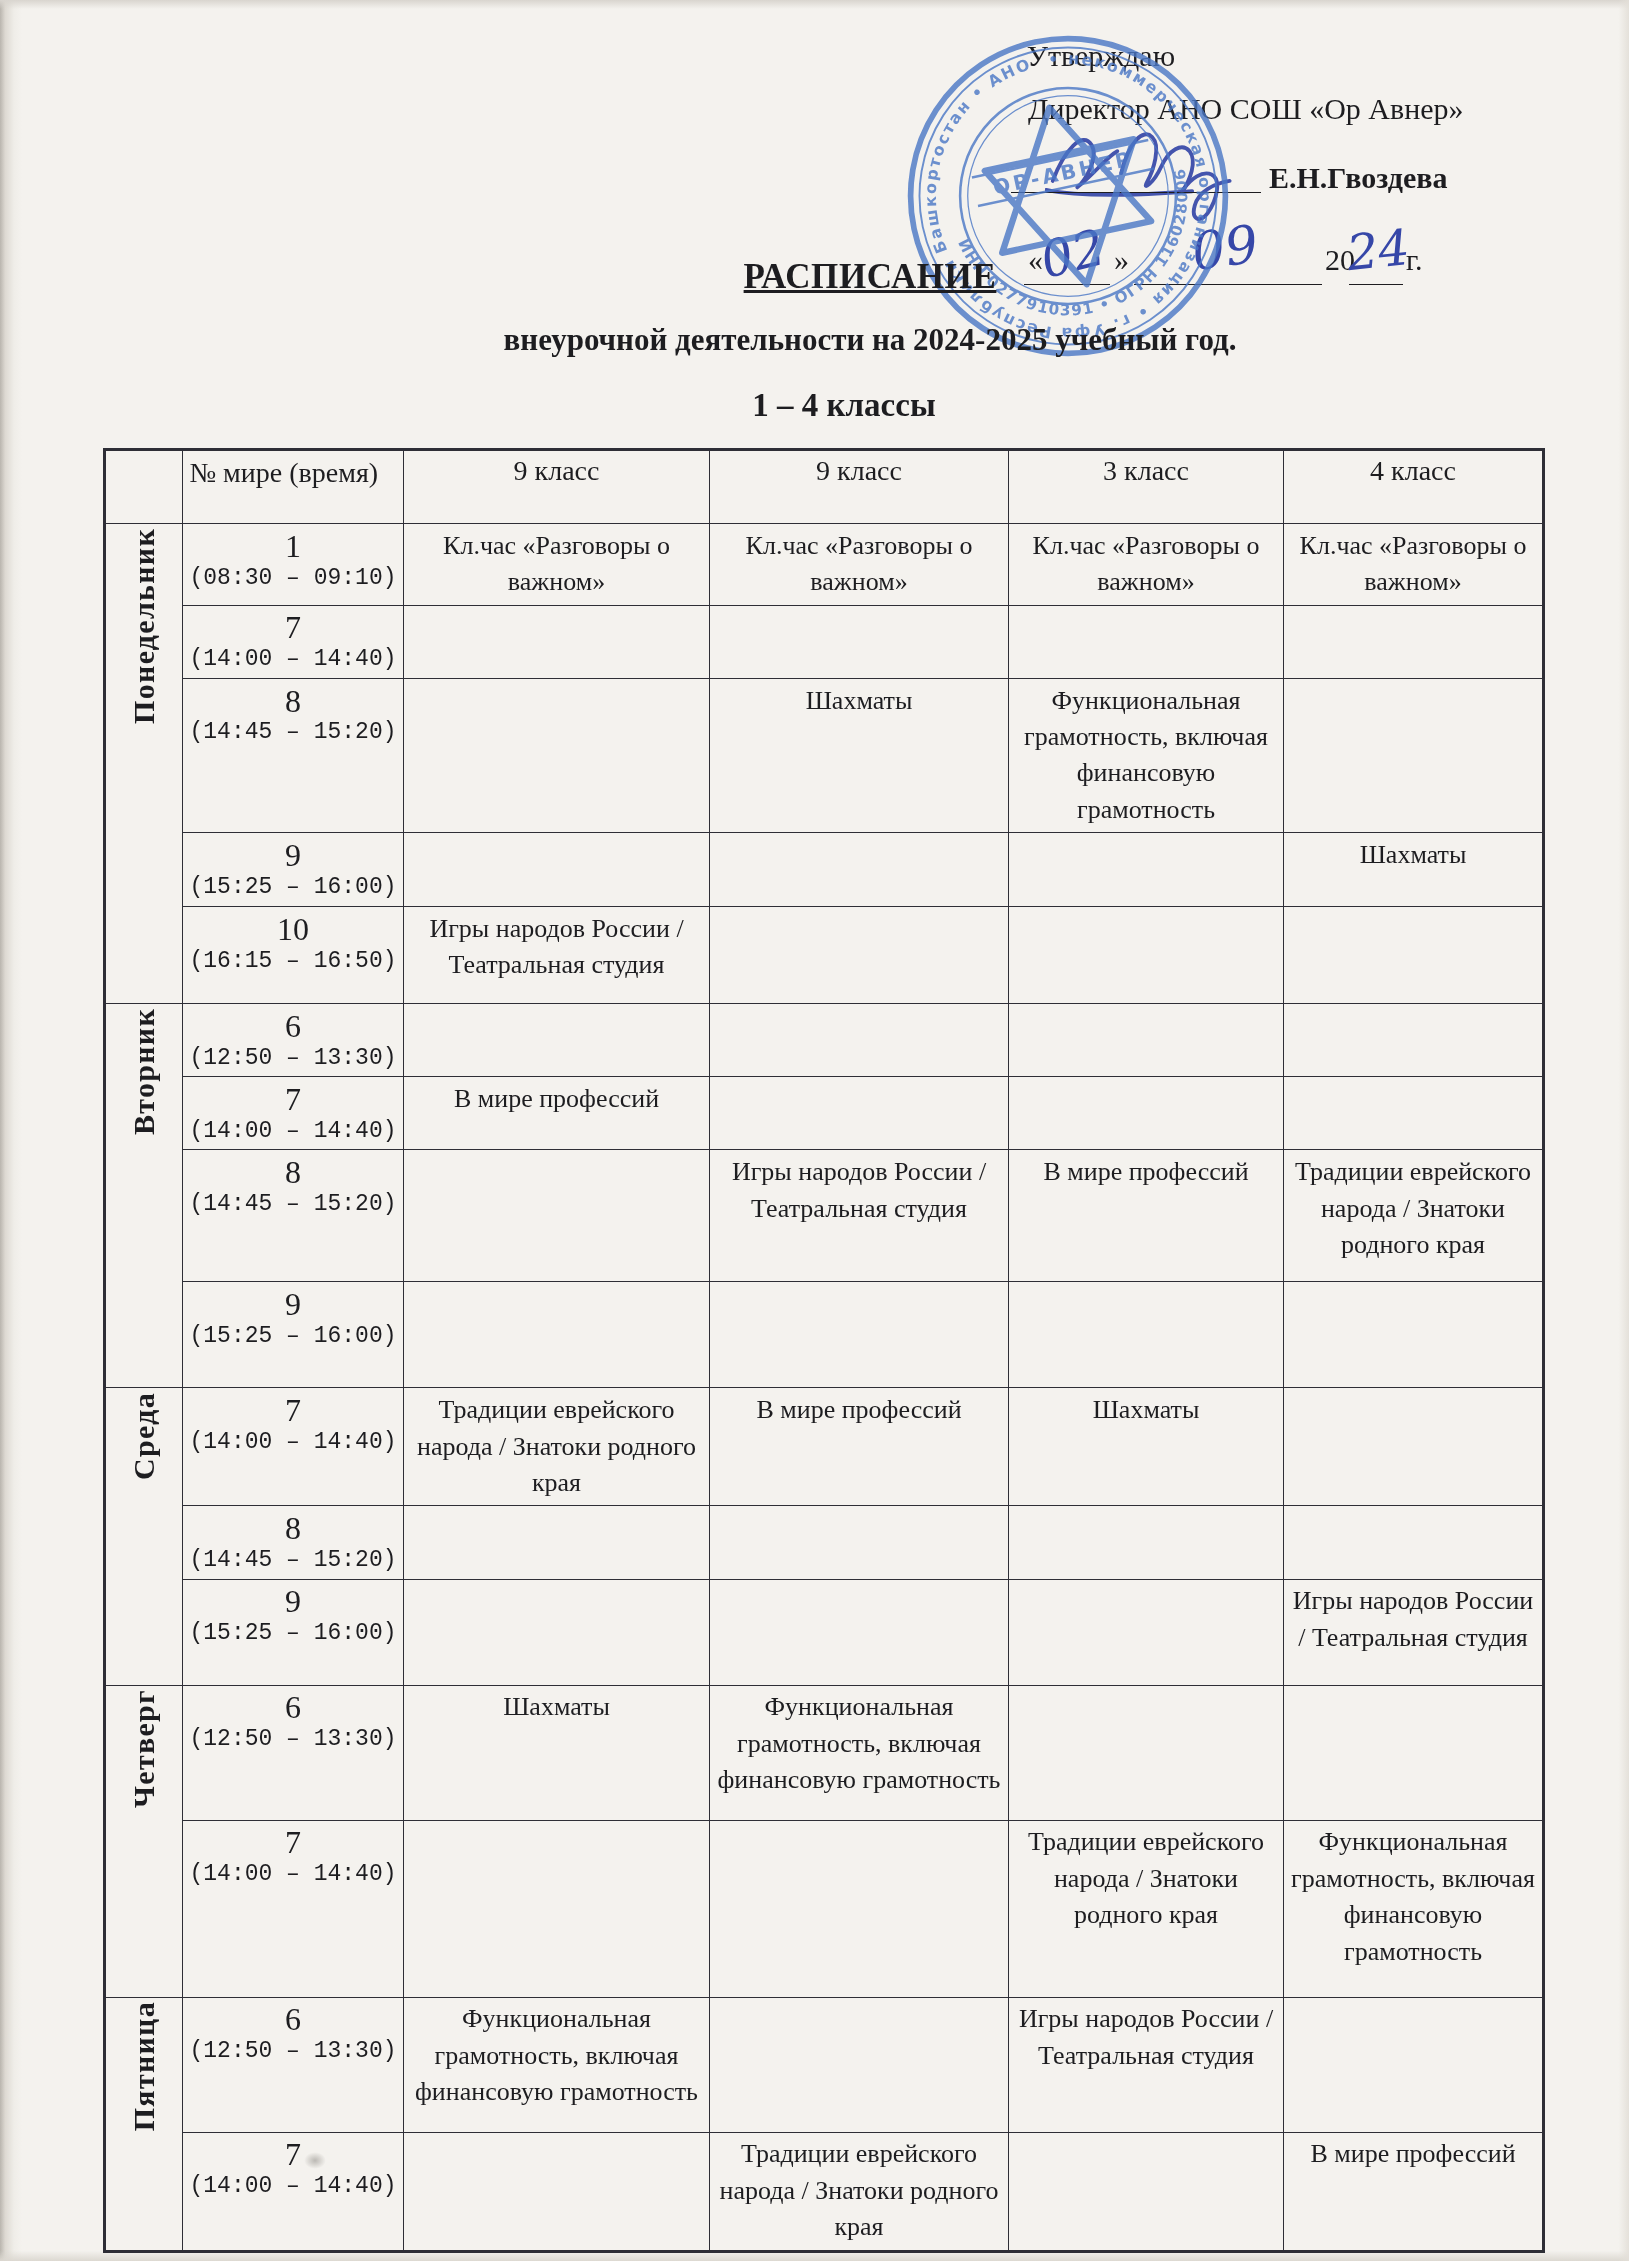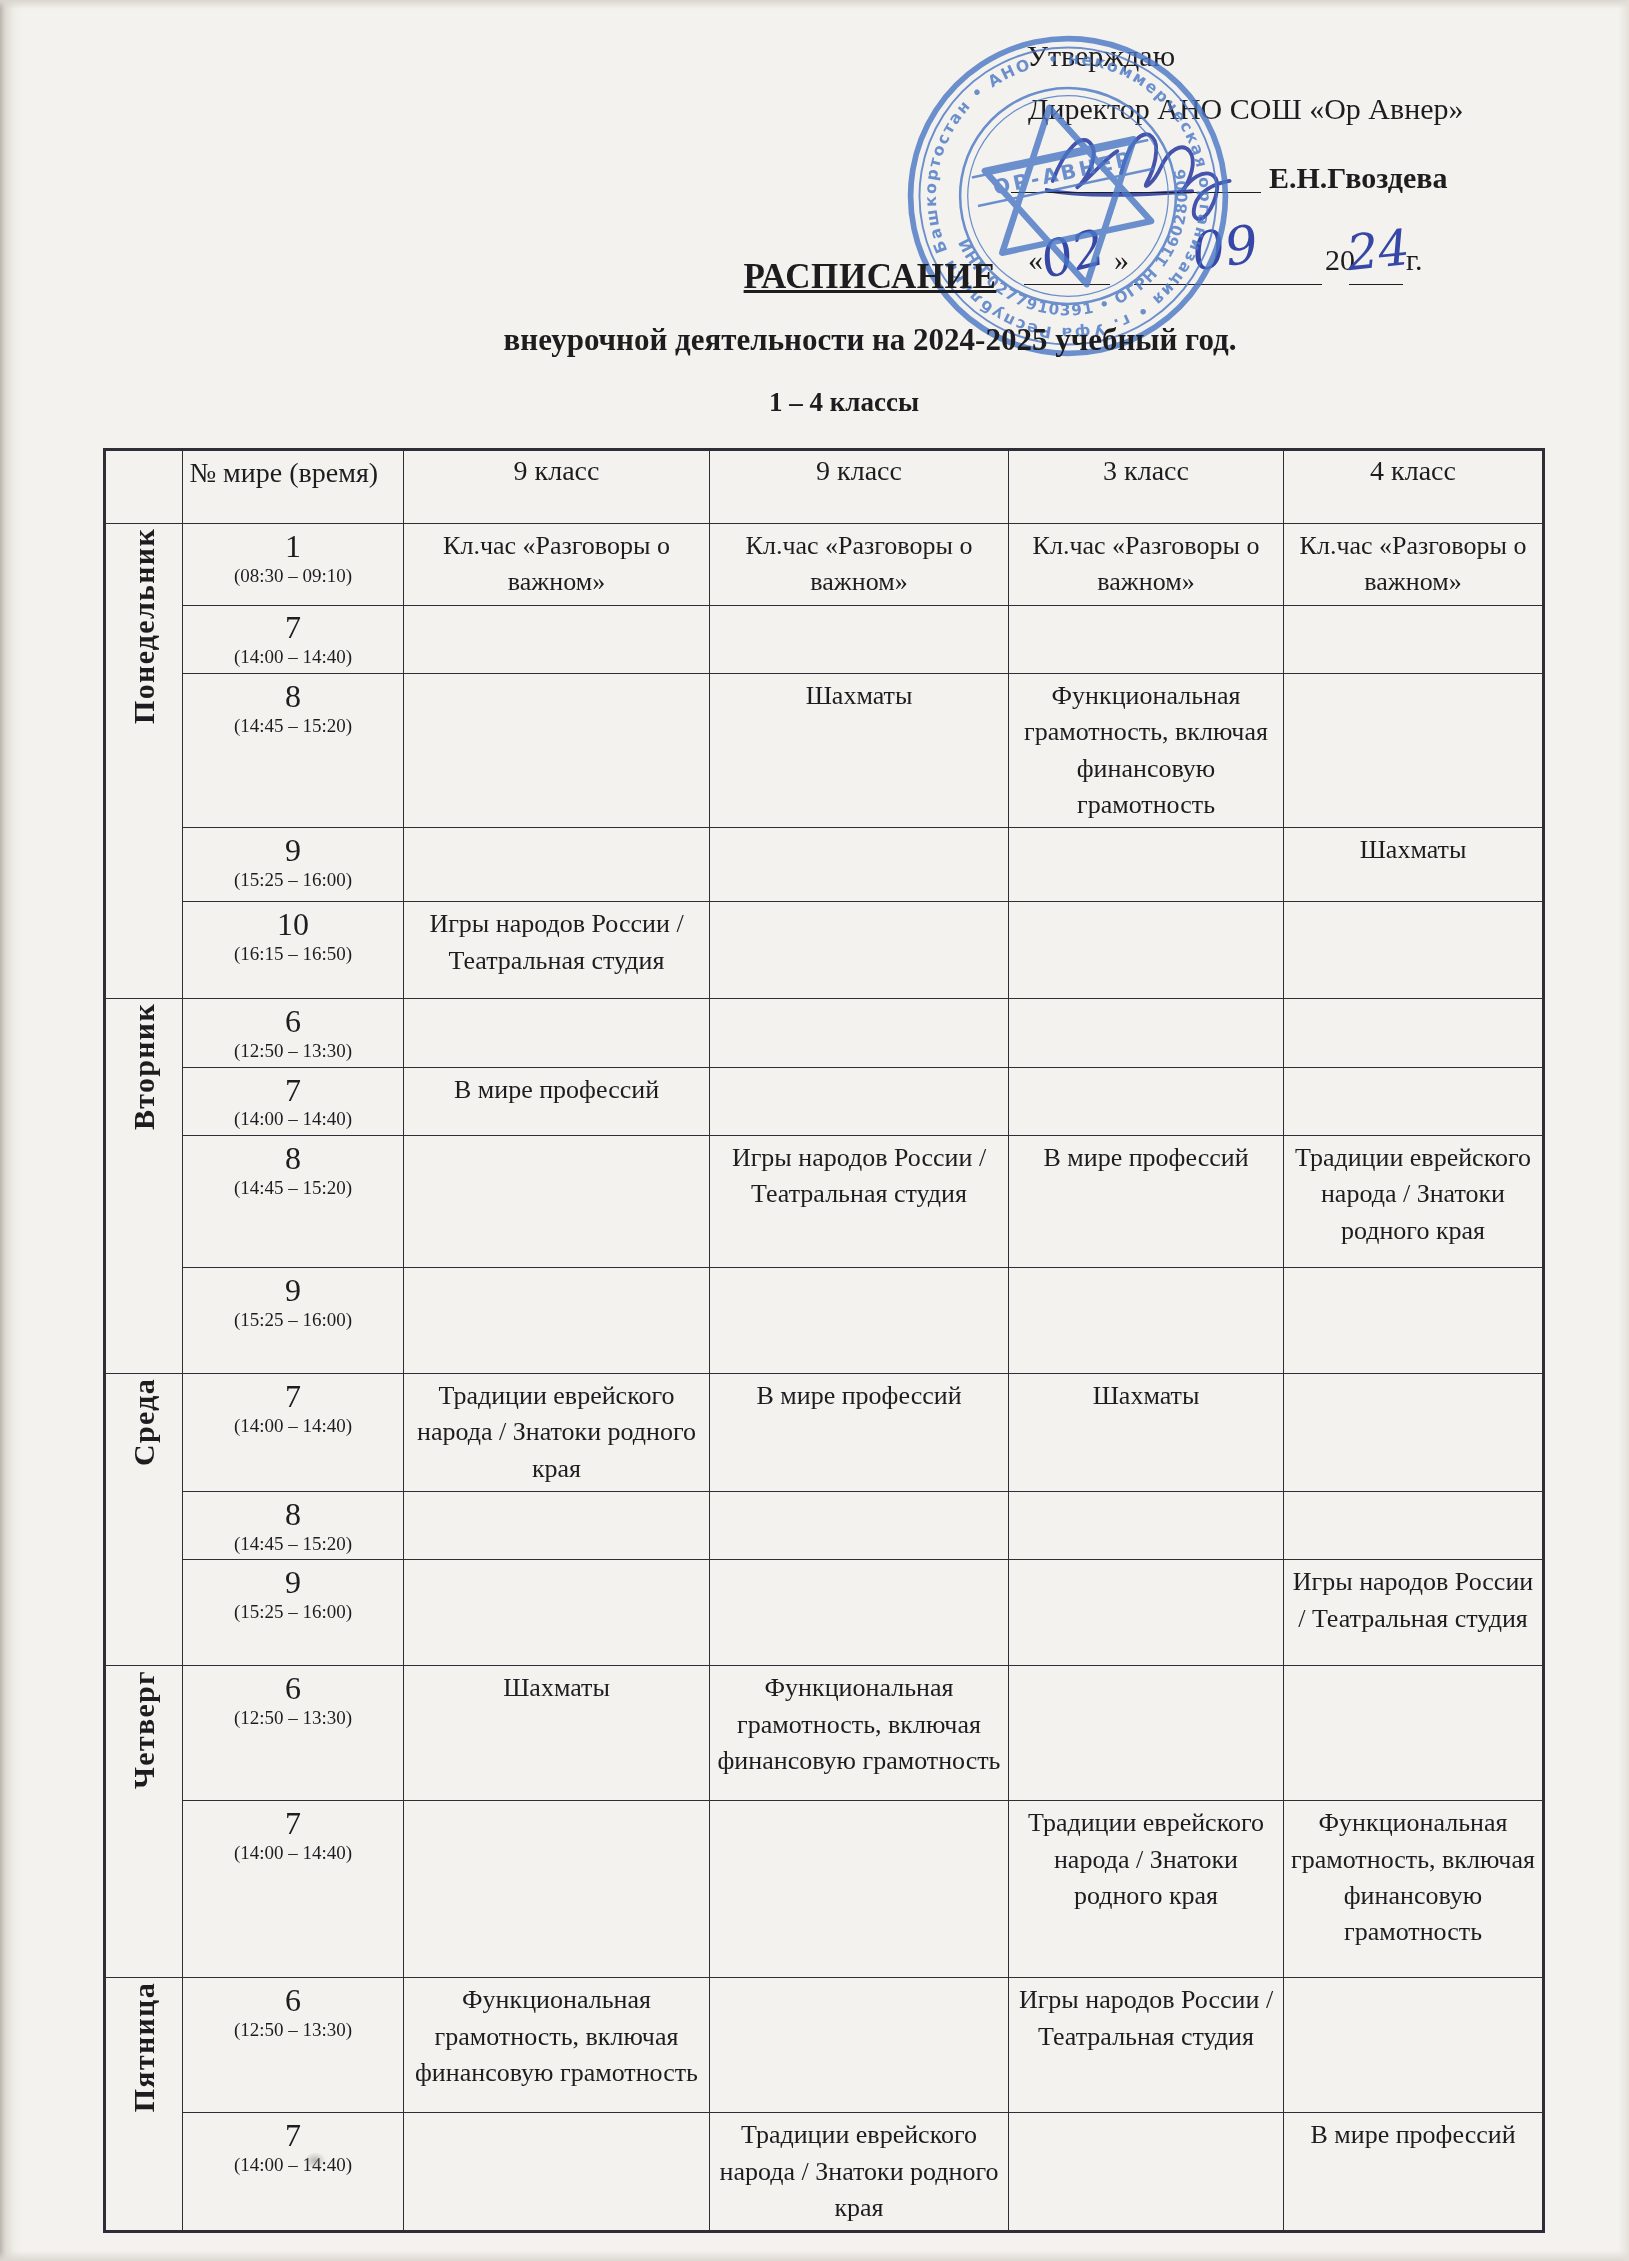--- a/index.html
+++ b/index.html
@@ -43,38 +43,38 @@
   .hand-year{position:absolute;left:328px;top:9px;font-size:49px;transform:rotate(-6deg);}
 
   
   .stamp{position:absolute;left:903px;top:31px;width:330px;height:330px;
     opacity:.8;transform:rotate(-12deg);pointer-events:none;}
 
   
   .headings{position:absolute;left:193px;top:0;width:1354px;text-align:center;}
   .doc-title{position:absolute;left:0;top:257px;width:100%;font-size:35px;font-weight:bold;letter-spacing:0.6px;text-decoration:underline;}
   .doc-subtitle{position:absolute;left:0;top:322px;width:100%;font-size:31px;font-weight:bold;}
-  .doc-grades{position:absolute;left:-26px;top:387px;width:100%;font-size:27px;font-weight:bold;}
+  .doc-grades{position:absolute;left:-26px;top:387px;width:100%;font-size:33px;font-weight:bold;}
 
   
   .tbl-wrap{position:absolute;left:103px;top:448px;}
   table.sched{border-collapse:collapse;table-layout:fixed;width:1439px;
     border:3.2px solid #2e2e36;}
   table.sched td,table.sched th{border:1.9px solid #2e2e36;padding:3.9px 6.4px;vertical-align:top;
     font-weight:normal;}
   tr.head-row{height:74px;}
   th.corner{width:78px;}
   th.time-head{width:221px;text-align:left;font-size:28px;padding-left:17px;padding-top:9px;line-height:1.25;}
   th.class-head{font-size:28px;font-weight:bold;text-align:center;vertical-align:middle;}
   td.day-cell{vertical-align:middle;text-align:center;padding:0;}
   .day-text{writing-mode:vertical-rl;transform:rotate(180deg);font-weight:bold;font-size:30px;
     letter-spacing:1.3px;white-space:nowrap;}
   td.lesson-cell{text-align:center;padding-top:5.2px;}
   .lesson-num{font-size:32px;line-height:1.15;}
-  .lesson-time{font-size:19px;line-height:1.2;}
+  .lesson-time{font-size:23px;line-height:1.2;font-family:Liberation Mono, monospace;}
   td.content-cell{text-align:center;font-size:26px;line-height:1.4;padding:6.4px 7.7px 3.9px;}
 
   
   .smudge{position:absolute;left:304px;top:2152px;width:22px;height:17px;border-radius:50%;
     background:radial-gradient(ellipse at center,#8d8a84 0,rgba(141,138,132,0) 70%);opacity:.55;}
 </style>
 </head>
 <body>
 
 <div class="page">

